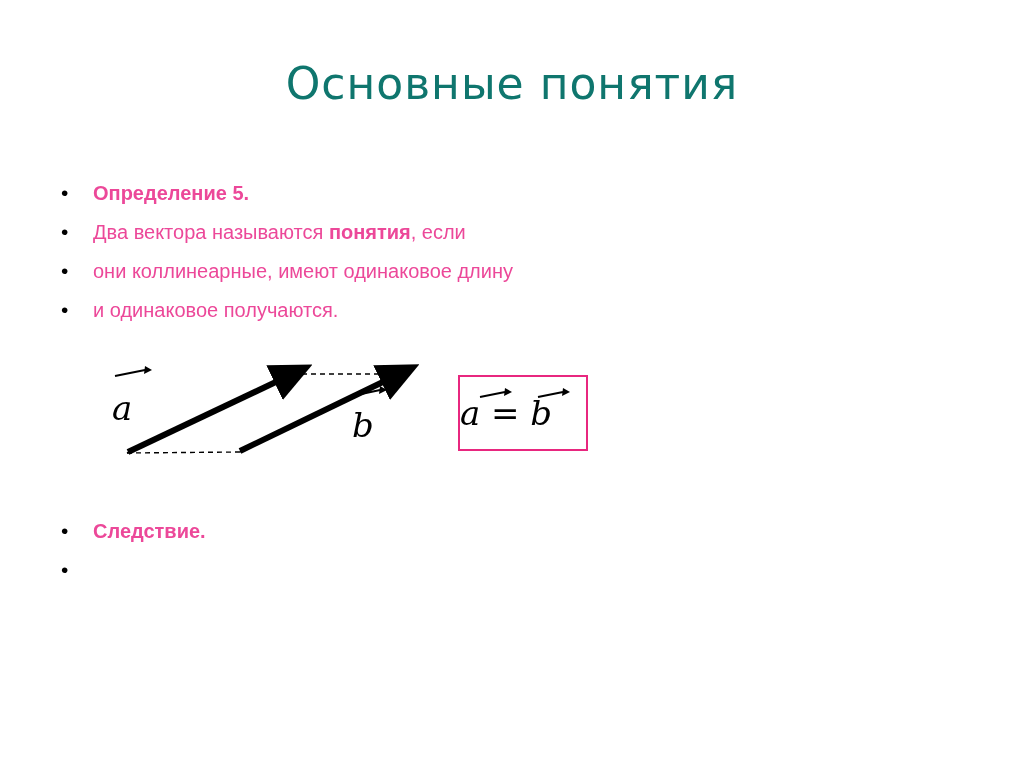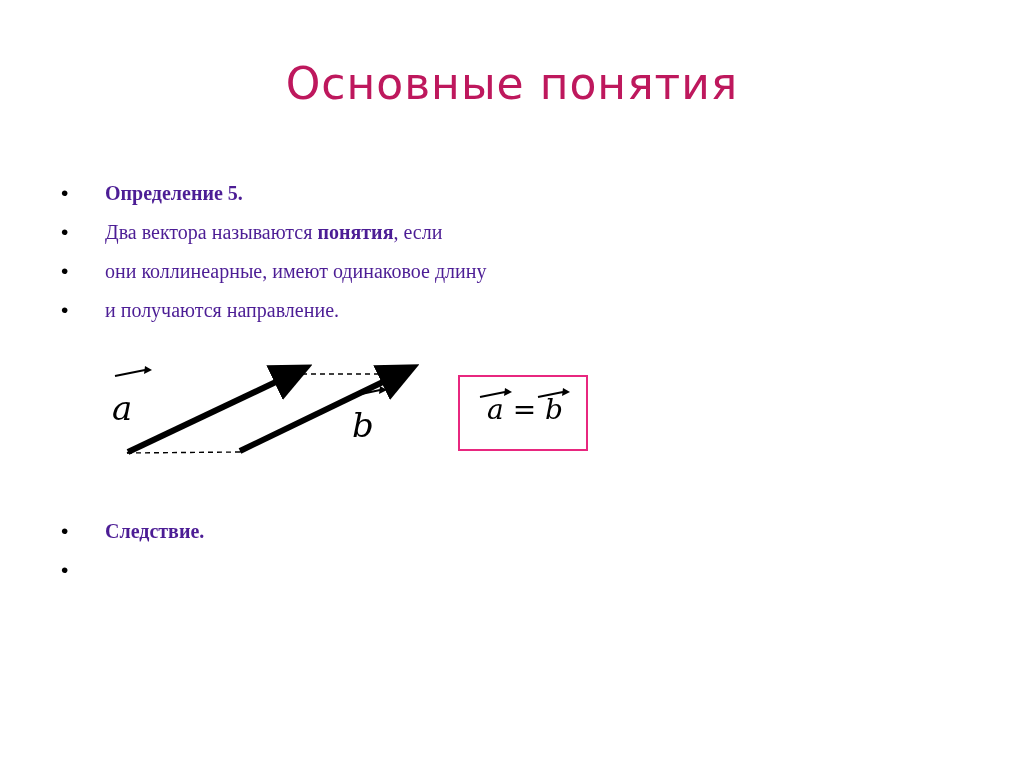--- a/index.html
+++ b/index.html
@@ -24,21 +24,21 @@
   }
   .slide-title {
     position: absolute;
     left: 0;
     top: 58px;
     width: 1024px;
     text-align: center;
     font-size: 44px;
     font-weight: 400;
     letter-spacing: 1px;
-    color: #be185d;
+    color: #0f766e;
     font-family: "DejaVu Sans", sans-serif;
   }
   .bullets {
     position: absolute;
     left: 55px;
     top: 180px;
     width: 800px;
   }
   .bullet-row {
     display: flex;
@@ -51,23 +51,22 @@
     font-size: 21px;
     line-height: 26px;
     color: #000000;
     text-align: left;
     padding-left: 6px;
     box-sizing: border-box;
   }
   .bullet-text {
     font-size: 20px;
     line-height: 26px;
-    color: #4c1d95;
-    font-family: Liberation Serif, serif;
-    margin-left: 12px;
+    color: #ec4899;
+    font-family: Liberation Sans, sans-serif;
   }
   .bold {
     font-weight: bold;
   }
   .bullets-2 {
     position: absolute;
     left: 55px;
     top: 518px;
     width: 820px;
   }
@@ -101,24 +100,23 @@
     width: 130px;
     height: 76px;
     border: 2px solid #e8277f;
     box-sizing: border-box;
   }
   .eq-text {
     position: absolute;
     left: 0;
     top: 16px;
     width: 130px;
-    text-align: center;
     font-family: "DejaVu Serif", serif;
     font-style: italic;
-    font-size: 28px;
+    font-size: 34px;
   }
 </style>
 </head>
 <body>
 
 <div class="slide">
 
   <div class="slide-title">Основные понятия</div>
 
   <div class="bullets">
@@ -133,21 +131,21 @@
       <span class="bullet-text"><span>Два вектора называются <span class="bold">понятия</span>, если</span></span>
     </div>
 
     <div class="bullet-row">
       <span class="bullet-dot">•</span>
       <span class="bullet-text">они коллинеарные, имеют одинаковое длину</span>
     </div>
 
     <div class="bullet-row">
       <span class="bullet-dot">•</span>
-      <span class="bullet-text">и получаются направление.</span>
+      <span class="bullet-text">и одинаковое получаются.</span>
     </div>
 
   </div>
 
   <div class="figure">
     <svg width="560" height="130" viewBox="0 0 560 130">
       <defs>
         <marker id="arrowhead" markerWidth="7" markerHeight="7" refX="1" refY="3.2" orient="auto">
           <polygon points="0,0 7,3.2 0,6.4" fill="#000000"></polygon>
         </marker>

